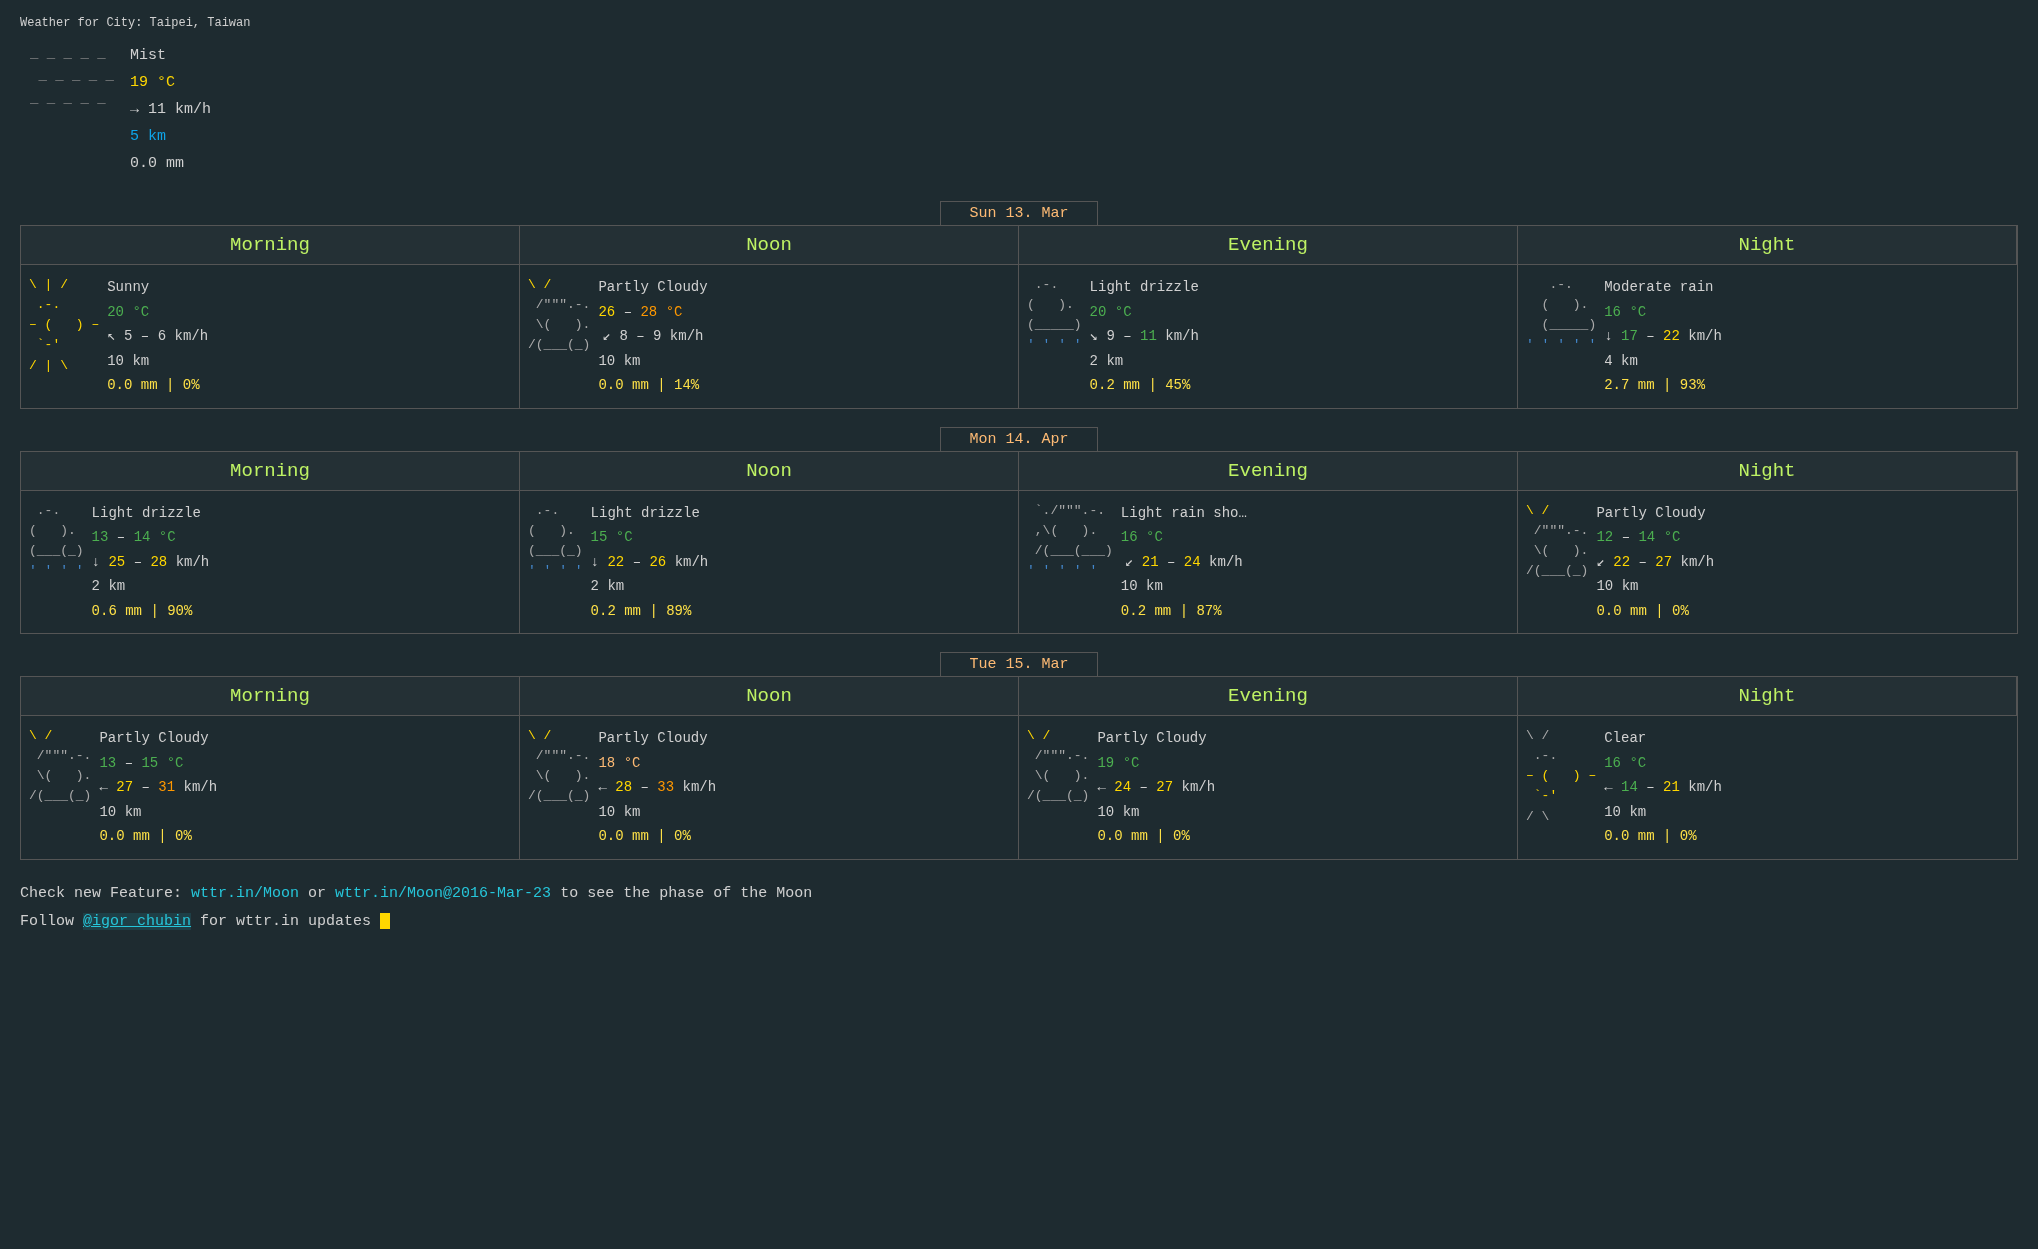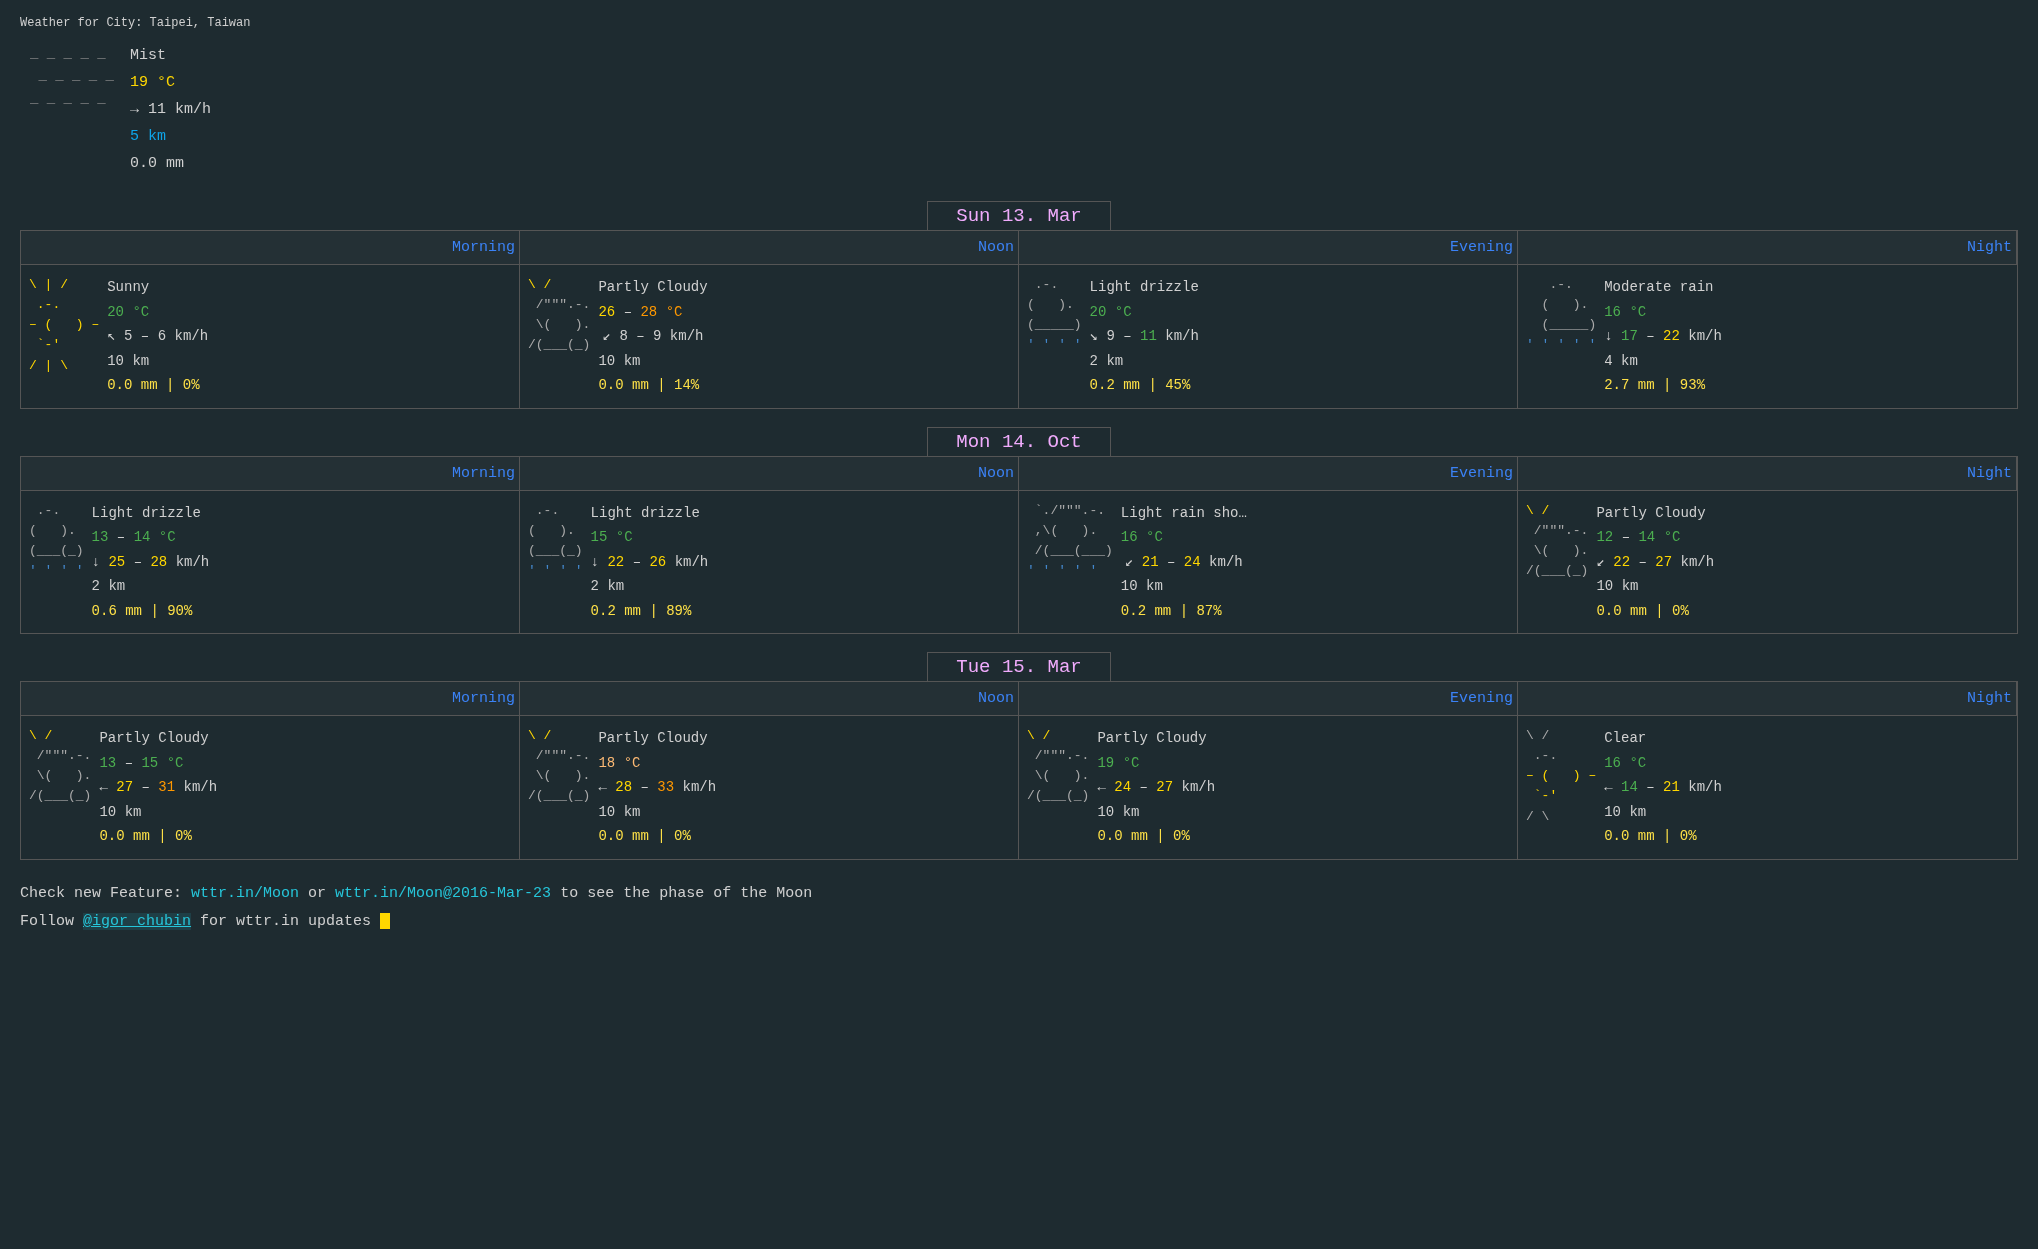--- a/index.html
+++ b/index.html
@@ -43,37 +43,37 @@
     }
     .day-label-row {
       display: flex;
       justify-content: center;
       margin-bottom: -1px;
     }
     .day-label {
       border: 1px solid #555;
       background-color: #1e2b30;
       padding: 3px 28px;
-      color: #f0abfc;
-      font-size: 19px;
+      color: #fdba74;
+      font-size: 15px;
       z-index: 1;
       position: relative;
     }
     .day-grid {
       display: grid;
       grid-template-columns: 1fr 1fr 1fr 1fr;
       border: 1px solid #555;
     }
     .period-header {
       background-color: #243035;
       border-bottom: 1px solid #555;
-      text-align: right;
+      text-align: center;
       padding: 8px 4px;
-      color: #3b82f6;
-      font-size: 15px;
+      color: #bef264;
+      font-size: 19px;
       border-right: 1px solid #555;
     }
     .period-header:last-child { border-right: none; }
     .period-cell {
       display: flex;
       flex-direction: row;
       align-items: flex-start;
       padding: 10px 8px;
       border-right: 1px solid #555;
       min-height: 120px;
@@ -201,21 +201,21 @@
       <div><span style="color:#4caf50">16 °C</span></div>
       <div class="wind-info">↓ <span style="color:#4caf50">17</span> – <span style="color:#ffd700">22</span> km/h</div>
       <div class="vis-info">4 km</div>
       <div class="precip-info">2.7 mm | 93%</div>
     </div>
         </div>
       </div>
     </div>
     <div class="day-section">
       <div class="day-label-row">
-        <div class="day-label">Mon 14. Oct</div>
+        <div class="day-label">Mon 14. Apr</div>
       </div>
       <div class="day-grid">
         <div class="period-header">Morning</div>
         <div class="period-header">Noon</div>
         <div class="period-header">Evening</div>
         <div class="period-header">Night</div>
         <div class="period-cell">
           <div>
             <div style="white-space:pre;line-height:1.55;font-size:13px;"><span class="ic-cloud"> .-.
 (   ).

